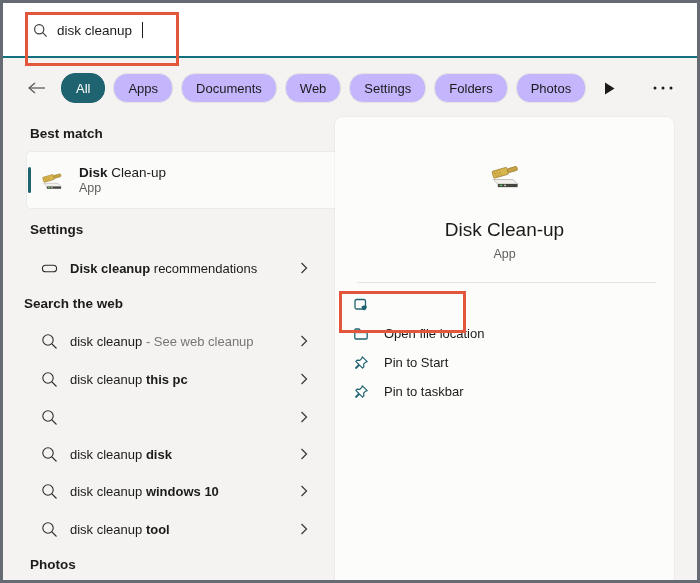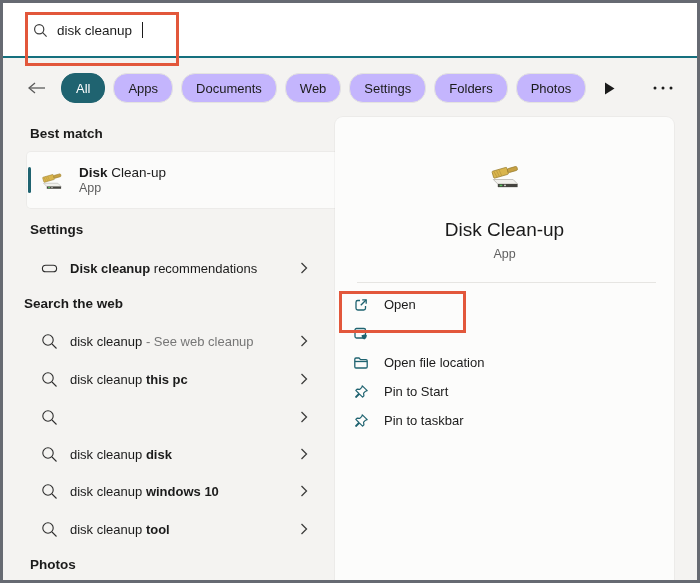--- a/index.html
+++ b/index.html
@@ -218,28 +218,20 @@
       <path d="M8 12.5 l1.8 7 M11 12.2 l1.5 7.4 M14 12 l1.2 7.8" stroke="#b5923a" stroke-width="0.7"></path>
     </g>
   </svg>
   <div class="pv-title">Disk Clean-up</div>
   <div class="pv-sub">App</div>
   <div class="pv-divider"></div>
 
   <div class="pv-actions">
     <div class="pv-row">
       <svg class="a-icon" viewBox="0 0 16 16" fill="none" stroke="#1f6370" stroke-width="1.3">
-        <path d="M7 3.5 H4.8 A1.8 1.8 0 0 0 3 5.3 V11.2 A1.8 1.8 0 0 0 4.8 13 H10.7 A1.8 1.8 0 0 0 12.5 11.2 V9"></path>
-        <path d="M9.2 2.8 h4 v4"></path>
-          <path d="M13 3 L7.8 8.2"></path>
-      </svg>
-      <span class="a-label">Open</span>
-    </div>
-    <div class="pv-row">
-      <svg class="a-icon" viewBox="0 0 16 16" fill="none" stroke="#1f6370" stroke-width="1.3">
         <rect x="2" y="2.5" width="10.5" height="9.5" rx="1.5"></rect>
         <path d="M11.2 8.2 c.8.6 1.6.9 2.6.9 0 2.4-.9 3.8-2.6 4.5 -1.7-.7-2.6-2.1-2.6-4.5 1 0 1.8-.3 2.6-.9z" fill="#1f6370" stroke="none"></path>
       </svg>
     </div>
     <div class="pv-row">
       <svg class="a-icon" viewBox="0 0 16 16" fill="none" stroke="#1f6370" stroke-width="1.3">
         <path d="M1.8 4.2 a1.2 1.2 0 0 1 1.2-1.2 h3 l1.6 1.6 h5.4 a1.2 1.2 0 0 1 1.2 1.2 v6 a1.2 1.2 0 0 1-1.2 1.2 h-10 a1.2 1.2 0 0 1-1.2-1.2 z"></path>
         <path d="M1.8 6.5 h12.4"></path>
       </svg>
       <span class="a-label">Open file location</span>

